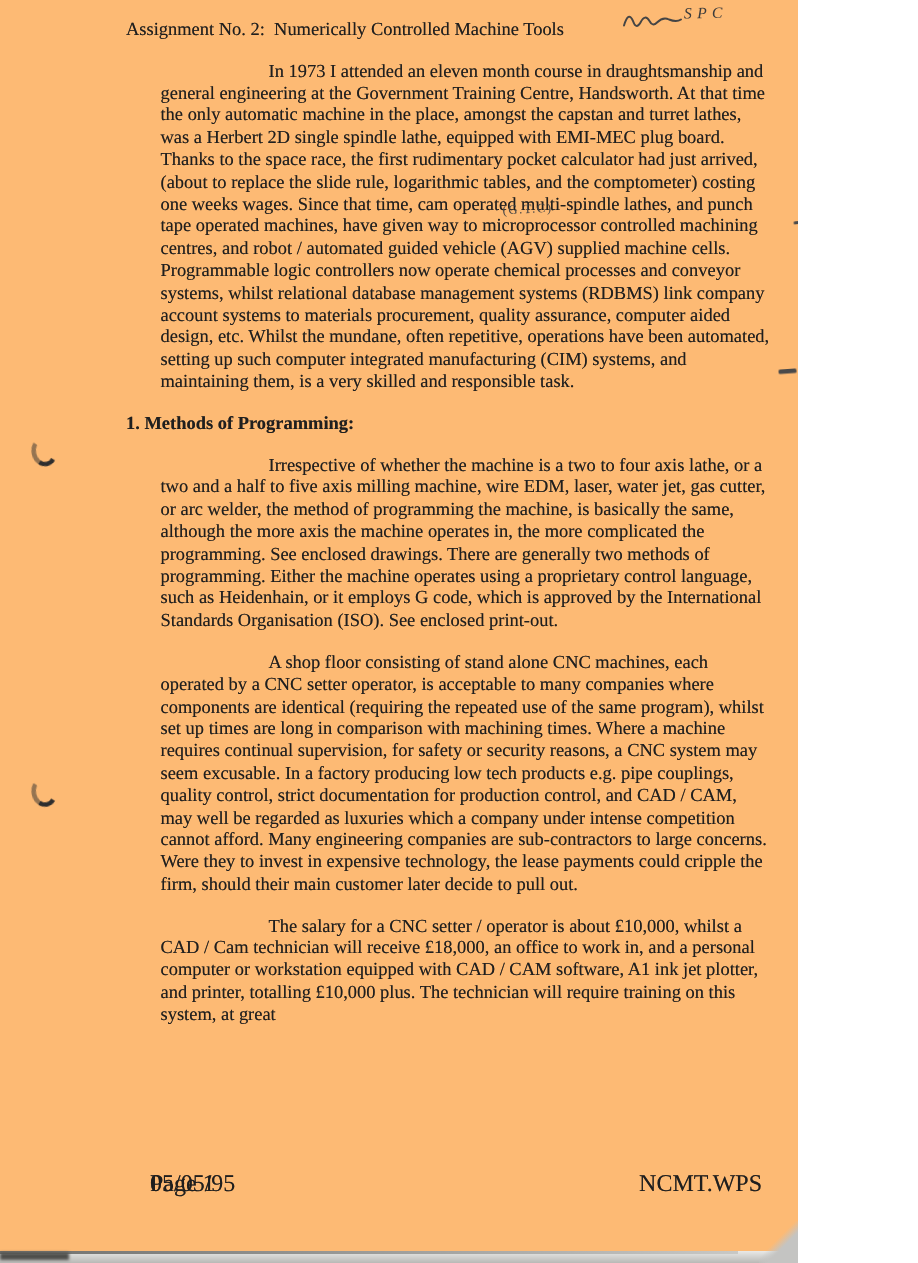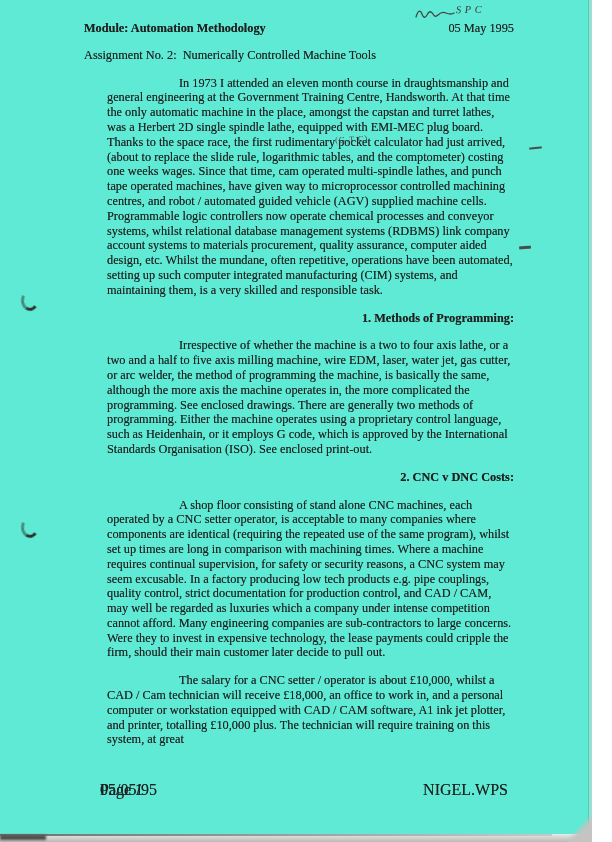--- a/index.html
+++ b/index.html
@@ -1,38 +1,38 @@
 <!DOCTYPE html>
 <html><head>
 <meta charset="utf-8">
 <style>
   html, body { margin:0; padding:0; background:#ffffff; }
   .page {
-    position:relative; width:592px; height:842px;
-    background:#5eead4; overflow:hidden;
+    position:relative; width:532px; height:842px;
+    background:#fdba74; overflow:hidden;
     font-family:"Liberation Serif", serif;
     color:#1f1f1f;
   }
   .page * { box-sizing:border-box; }
 
   .content {
     position:absolute; left:84px; top:0; width:430px;
     font-size:12.3px; line-height:14.8px;
     text-shadow:0 0 0.35px rgba(20,20,20,0.55);
   }
   .header-row { margin-top:32px; display:flex; justify-content:space-between; }
   .header-left { font-size:12.6px; letter-spacing:0.2px; }
   .header-right { font-size:12.6px; }
 
   .module-row { margin-top:21px; display:flex; justify-content:space-between; }
   .module-title { font-weight:bold; }
   .assignment-title { margin-top:12px; font-weight:normal; white-space:pre-wrap; }
 
   .para { margin-top:13px; text-indent:72px; text-align:left;margin-left:23px; }
-  .section-heading { margin-top:13px; font-weight:bold;text-align:right; }
+  .section-heading { margin-top:13px; font-weight:bold; }
 
   .footer {
     position:absolute; left:100px; top:781px; width:430px; height:16px;
     font-size:16px; text-shadow:0 0 0.35px rgba(20,20,20,0.55);
   }
   .footer-date { position:absolute; left:0; }
   .footer-page { position:absolute; left:0; right:0; text-align:left; }
   .footer-file { position:absolute; right:22px; }
 
   
@@ -81,52 +81,47 @@
 
 <div class="page">
 
   <svg class="hw-squiggle" width="42" height="18" viewBox="0 0 42 18">
     <path d="M2 13 q3 -10 6 -3 q2 6 5 1 q3 -6 6 -1 q2 4 5 1 q4 -4 8 -2 q5 2 8 0" fill="none" stroke="#454545" stroke-width="1.3" stroke-linecap="round"></path>
   </svg>
   <div class="hw-spc">SPC</div>
 
   <div class="content">
 
-    <div class="module-row">
-      <span class="module-title">Module: Automation Methodology</span>
-      <span class="module-date">05 May 1995</span>
-    </div>
 
     <div class="assignment-title">Assignment No. 2:  Numerically Controlled Machine Tools</div>
 
     <p class="para">In 1973 I attended an eleven month course in draughtsmanship and general engineering at the Government Training Centre, Handsworth. At that time the only automatic machine in the place, amongst the capstan and turret lathes,  was a Herbert 2D single spindle lathe, equipped with EMI-MEC plug board. Thanks to the space race, the first rudimentary pocket calculator had just arrived, (about to replace the slide rule, logarithmic tables, and the comptometer) costing one weeks wages. Since that time, cam operated multi-spindle lathes, and punch tape operated machines, have given way to microprocessor controlled machining centres, and robot / automated guided vehicle (AGV) supplied machine cells. Programmable logic controllers now operate chemical processes and conveyor systems, whilst relational database management systems (RDBMS) link company account systems to materials procurement, quality assurance, computer aided design, etc. Whilst the mundane, often repetitive, operations have been automated, setting up such computer integrated manufacturing (CIM) systems, and maintaining them, is a very skilled and responsible task.</p>
 
     <div class="section-heading">1. Methods of Programming:</div>
 
     <p class="para">Irrespective of whether the machine is a two to four axis lathe, or a two and a half to five axis milling machine, wire EDM, laser, water jet, gas cutter, or arc welder, the method of programming the machine, is basically the same, although the more axis the machine operates in, the more complicated the programming. See enclosed drawings. There are generally two methods of programming. Either the machine operates using a proprietary control language, such as Heidenhain, or it employs G code, which is approved by the International Standards Organisation (ISO). See enclosed print-out.</p>
 
-    <div class="section-heading">2. CNC v DNC Costs:</div>
 
     <p class="para">A shop floor consisting of stand alone CNC machines, each operated by a CNC setter operator, is acceptable to many companies where components are identical (requiring the repeated use of the same program), whilst set up times are long in comparison with machining times. Where a machine requires continual supervision, for safety or security reasons, a CNC system may seem excusable. In a factory producing low tech products e.g. pipe couplings, quality control, strict documentation for production control, and CAD / CAM, may well be regarded as luxuries which a company under intense competition cannot afford. Many engineering companies are sub-contractors to large concerns. Were they to invest in expensive technology, the lease payments could cripple the firm, should their main customer later decide to pull out.</p>
 
     <p class="para">The salary for a CNC setter / operator is about £10,000, whilst a CAD / Cam technician will receive £18,000, an office to work in, and a personal computer or workstation equipped with CAD / CAM software, A1 ink jet plotter, and printer, totalling £10,000 plus. The technician will require training on this system, at great</p>
   </div>
 
   <div class="hw-gtc">(G.T.C)</div>
 
   <div class="margin-tick tick-1"></div>
   <div class="margin-tick tick-2"></div>
 
   <div class="crescent crescent-1"></div>
   <div class="crescent crescent-2"></div>
 
   <div class="footer">
     <span class="footer-date">05/05/95</span>
     <span class="footer-page">Page 1</span>
-    <span class="footer-file">NIGEL.WPS</span>
+    <span class="footer-file">NCMT.WPS</span>
   </div>
 
   <div class="edge-right-strip"></div>
   <div class="edge-right-line"></div>
   <div class="edge-bottom-strip"></div>
   <div class="edge-bottom-line"></div>
   <div class="corner-smudge-left"></div>
   <div class="corner-wedge-right"></div>
 
 </div>

